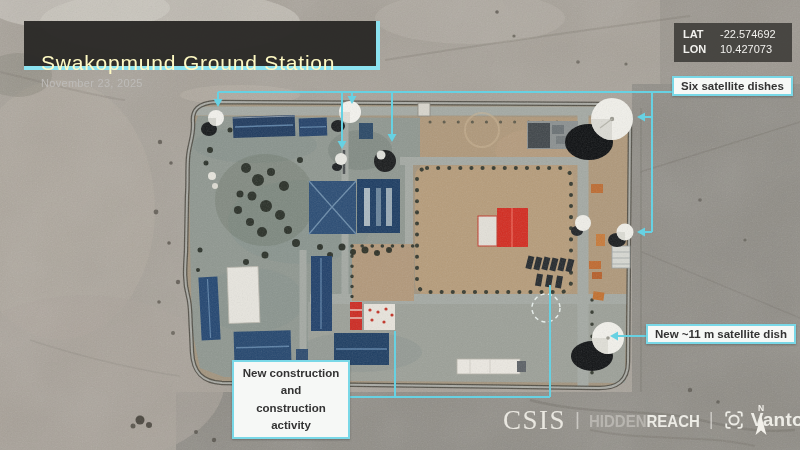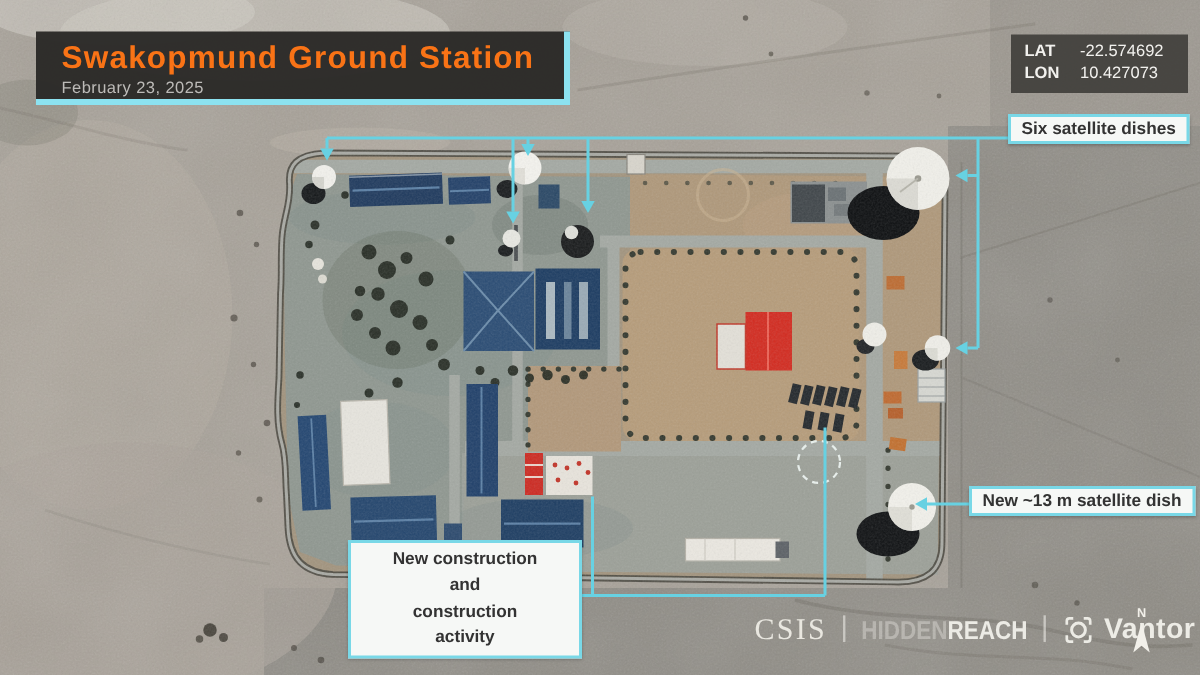--- a/index.html
+++ b/index.html
@@ -4,39 +4,39 @@
 <style>
   html,body{margin:0;padding:0;background:#777;}
   #stage{position:relative;width:800px;height:450px;overflow:hidden;
          font-family:"Liberation Sans",sans-serif;background:#a7a198;}
   #stage svg.scene{position:absolute;left:0;top:0;}
 
   
   .title-card{position:absolute;left:24px;top:21px;width:356px;height:49px;
     background:rgba(42,41,39,.96);border-right:4px solid #8ce2f0;border-bottom:4px solid #8ce2f0;
     box-sizing:border-box;padding:6px 10px 0 17px;}
-  .title-card .t{font-size:21px;font-weight:bold;color:#f97316;letter-spacing:.8px;white-space:nowrap;}
+  .title-card .t{font-size:21px;font-weight:normal;color:#fef9c3;letter-spacing:.8px;white-space:nowrap;margin-top:24px;}
   .title-card .d{font-size:11px;color:#bdbbb8;margin-top:2px;letter-spacing:.3px;}
 
   
   .latlon{position:absolute;left:674px;top:23px;background:rgba(56,55,52,.85);
     padding:4px 10px 5px 9px;color:#f2f1ee;font-size:11px;line-height:15px;}
   .latlon .row{display:flex;gap:9px;}
   .latlon .k{font-weight:bold;width:28px;}
   .latlon .v{min-width:62px;}
 
   
   .callout{position:absolute;background:#f6f8f6;border:2px solid #79d8e7;
     color:#333;font-size:11.5px;font-weight:bold;padding:2px 7px;white-space:nowrap;
     box-shadow:0 1px 2px rgba(0,0,0,.25);}
-  .callout.multi{white-space:normal;text-align:center;line-height:1.5;padding:3px 20px;}
+  .callout.multi{white-space:normal;text-align:center;line-height:1.5;padding:3px 1px;}
 
   
   .footer{position:absolute;left:503px;top:404px;height:32px;display:flex;align-items:center;gap:9px;}
-  .csis{font-family:"Liberation Serif",serif;font-size:20px;color:#e9e7e0;letter-spacing:1.5px;}
+  .csis{font-family:"Liberation Serif",serif;font-size:27px;color:#e9e7e0;letter-spacing:1.5px;}
   .pipe{font-size:19px;color:rgba(236,235,230,.6);font-weight:200;transform:translateY(-1px);}
   .hr{font-size:15px;font-weight:800;letter-spacing:0;color:#ecebe5;transform:scaleY(1.15);}
   .hr .ghost{color:rgba(232,230,224,.4);}
   .vantor-wrap{display:flex;align-items:center;gap:6px;}
   .vantor-text{font-size:19px;font-weight:600;color:#edece6;letter-spacing:.3px;}
   .north{position:absolute;left:752px;top:402px;}
 </style>
 </head>
 <body>
 
@@ -357,37 +357,37 @@
       <polygon points="347.5,96 356.5,96 352,104"></polygon>
       <polygon points="387.5,134 396.5,134 392,142"></polygon>
       <polygon points="645,112.5 645,121.5 637,117"></polygon>
       <polygon points="645,227.5 645,236.5 637,232"></polygon>
       <polygon points="618,331.5 618,340.5 610,336"></polygon>
     </g>
   </svg>
 
   <div class="title-card">
     <div class="t">Swakopmund Ground Station</div>
-    <div class="d">February 23, 2025</div>
+    <div class="d">November 23, 2025</div>
   </div>
 
   <div class="latlon">
     <div class="row">
       <span class="k">LAT</span>
       <span class="v">-22.574692</span>
     </div>
     <div class="row">
       <span class="k">LON</span>
       <span class="v">10.427073</span>
     </div>
   </div>
 
   <div class="callout" style="left:672px;top:76px;">Six satellite dishes</div>
 
-  <div class="callout" style="left:646px;top:324px;">New ~13 m satellite dish</div>
+  <div class="callout" style="left:646px;top:324px;">New ~11 m satellite dish</div>
 
   <div class="callout multi" style="left:232px;top:360px;width:112px;">
     <span>New construction and</span><br>
     <span>construction activity</span>
   </div>
 
   <div class="footer">
     <span class="csis">CSIS</span>
     <span class="pipe">|</span>
     <span class="hr"><span class="ghost">HIDDEN</span><span>REACH</span></span>

